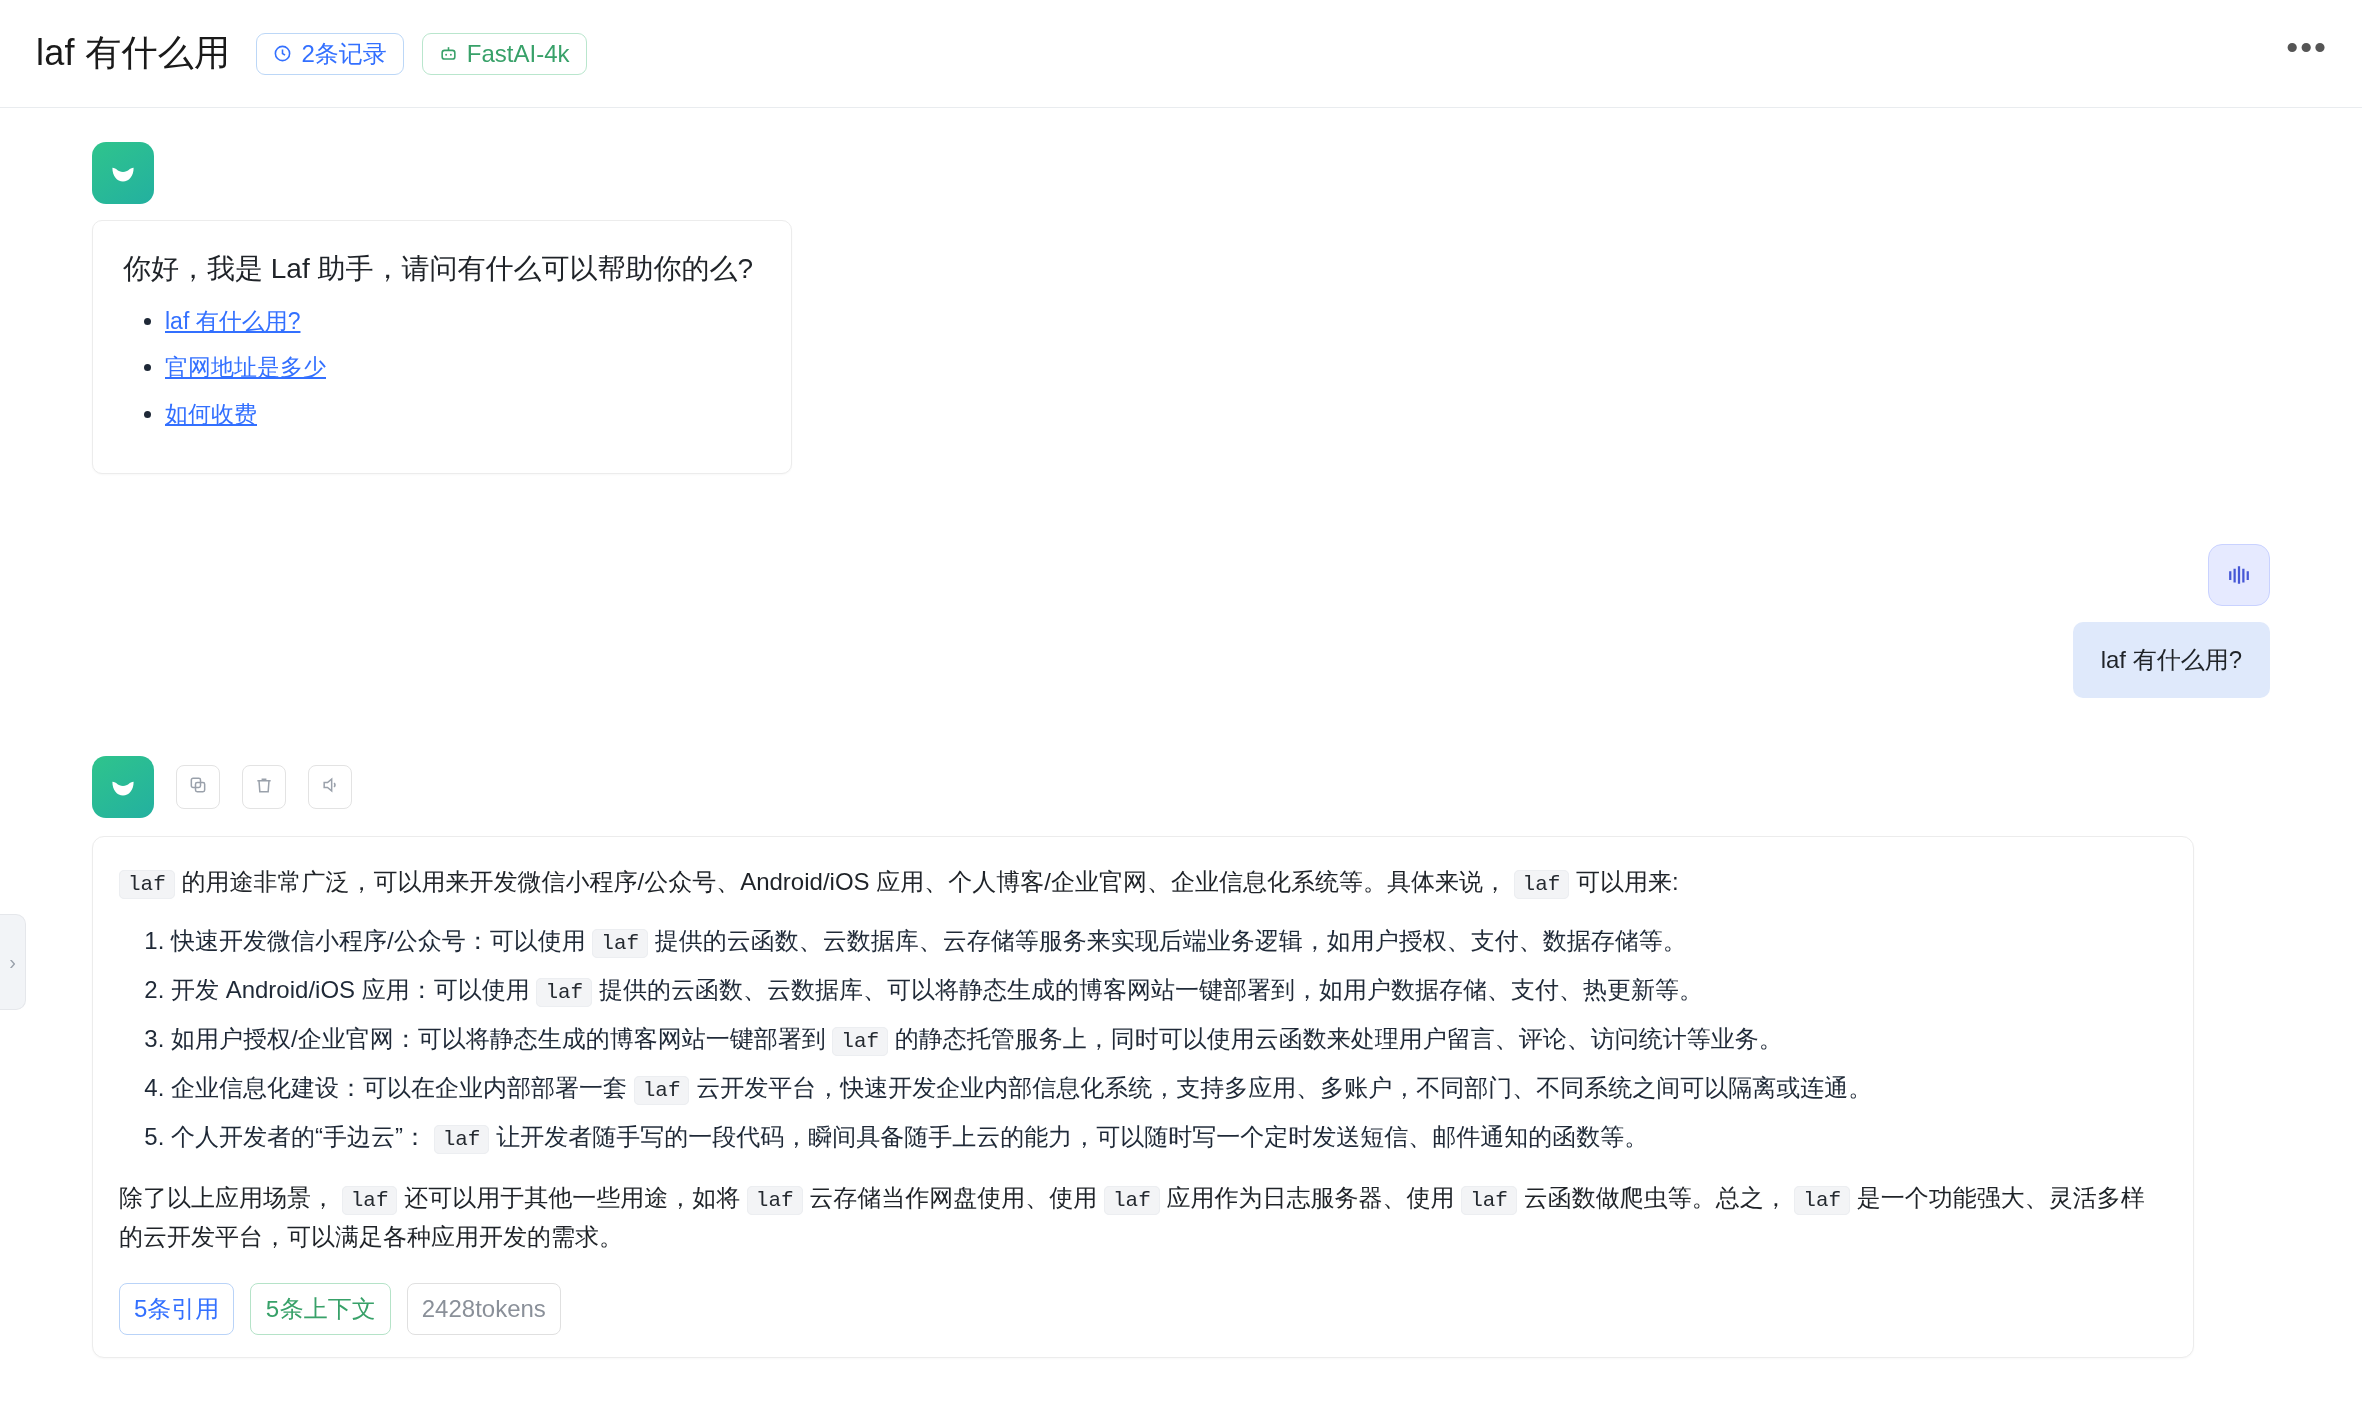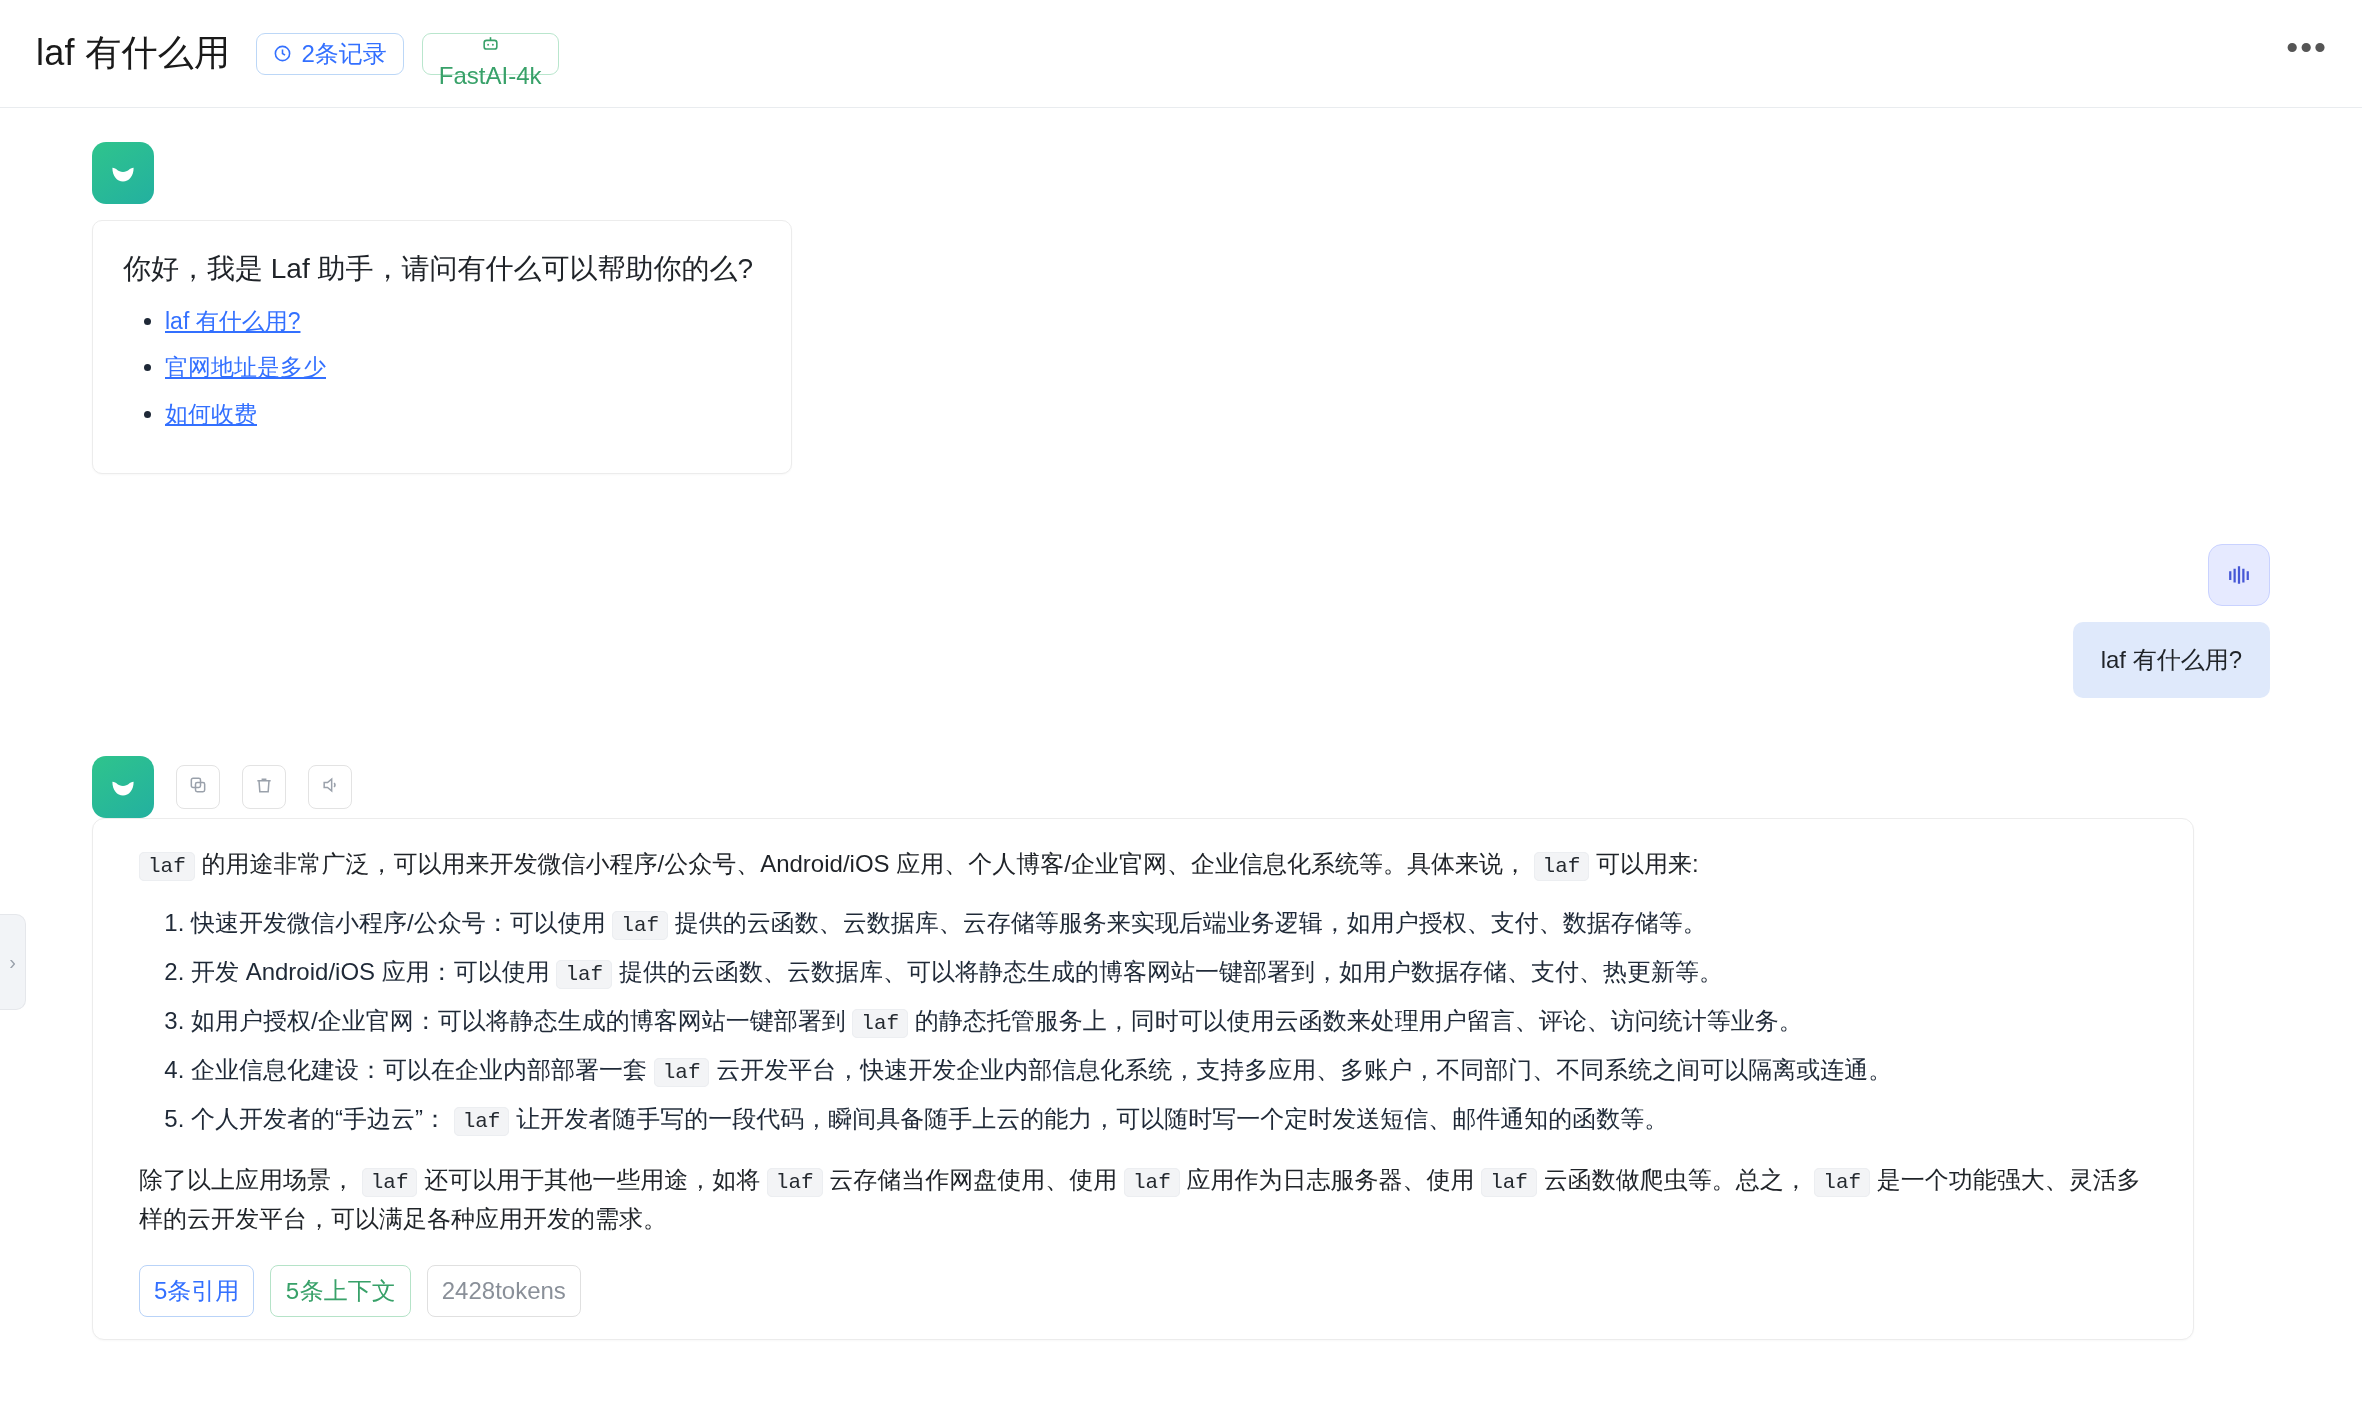--- a/index.html
+++ b/index.html
@@ -42,21 +42,20 @@
   .badge-blue {
     border: 1px solid #bcd7f7;
     color: #3370ff;
     background: #fff;
     margin-right: 18px;
   }
   .badge-green {
     border: 1px solid #b9e6cd;
     color: #38a169;
     background: #fff;
-    flex-direction: column;
   }
   .badge svg { display: block; }
   .header-more {
     margin-left: auto;
     font-size: 34px;
     line-height: 12px;
     color: #555;
     letter-spacing: 2px;
     cursor: pointer;
     padding-bottom: 14px;
@@ -145,22 +144,23 @@
   }
   .tool-btn {
     width: 44px; height: 44px;
     border: 1px solid #e3e3e3;
     border-radius: 8px;
     background: #fff;
     display: flex; align-items: center; justify-content: center;
     cursor: pointer;
   }
   .answer {
+    margin-top: 18px;
     width: 2102px;
-    padding: 26px 30px 22px 46px;
+    padding: 26px 30px 22px 26px;
     border-radius: 12px;
   }
   .answer p {
     margin: 0;
     font-size: 24px;
     line-height: 1.62;
     color: #1f2328;
   }
   .answer ol {
     margin: 20px 0 20px 0;

